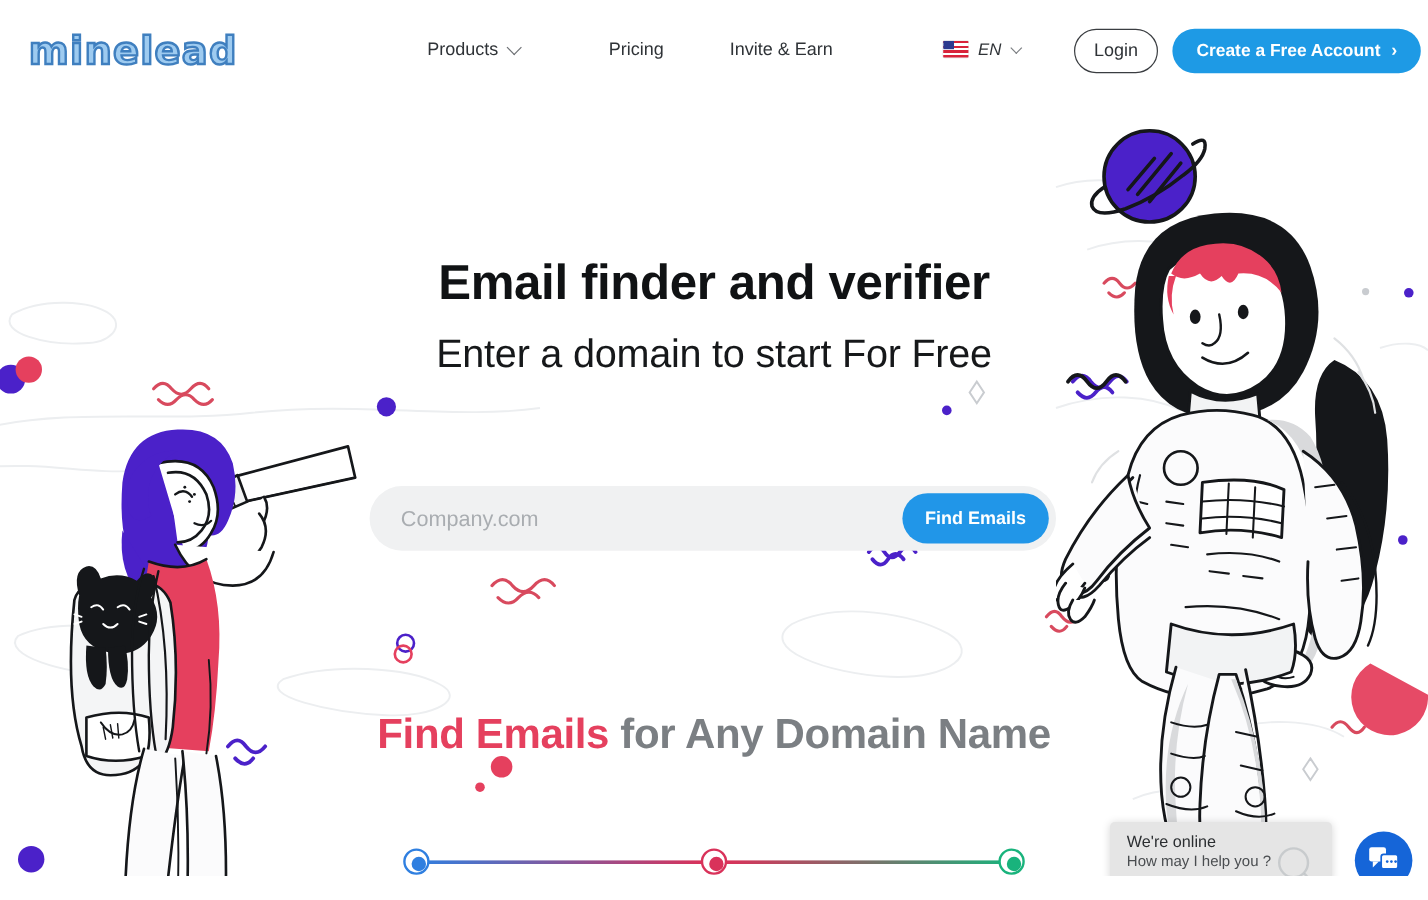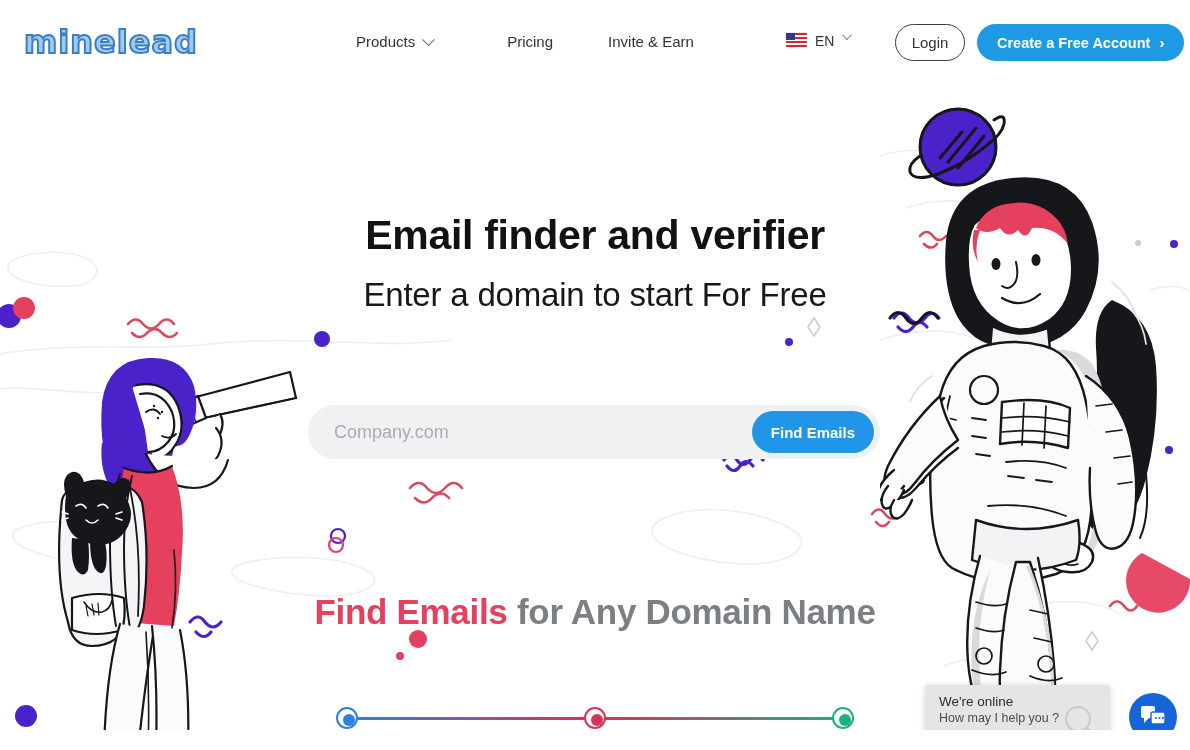--- a/index.html
+++ b/index.html
@@ -34,21 +34,21 @@
     font-size: 15px; color: #2f3337; line-height: 20px;
     display: flex; align-items: center; gap: 9px; cursor: pointer;
   }
   .nav-gap-a { width: 74px; }
   .nav-gap-b { width: 55px; }
   .chev-down {
     display: inline-block; width: 9px; height: 9px;
     border-right: 1.4px solid #6d7074; border-bottom: 1.4px solid #6d7074;
     transform: rotate(45deg) translate(-2px,-2px);
   }
-  .lang { position: absolute; left: 786px; top: 33px; display: flex; align-items: flex-start; gap: 8px; cursor: pointer; }
+  .lang { position: absolute; left: 786px; top: 33px; display: flex; align-items: center; gap: 8px; cursor: pointer; font-style: italic; }
   .flag {
     width: 21px; height: 14px; border-radius: 1px; position: relative; overflow: hidden;
     background: repeating-linear-gradient(to bottom,#d8233a 0 2px,#ffffff 2px 4px);
     box-shadow: 0 0 0 0.5px rgba(0,0,0,.13);
   }
   .flag:before {
     content:""; position: absolute; left:0; top:0; width: 9px; height: 7px; background: #2b3a8f;
   }
   .lang-code { font-size: 14px; color: #2f3337; }
   .chev-small {

